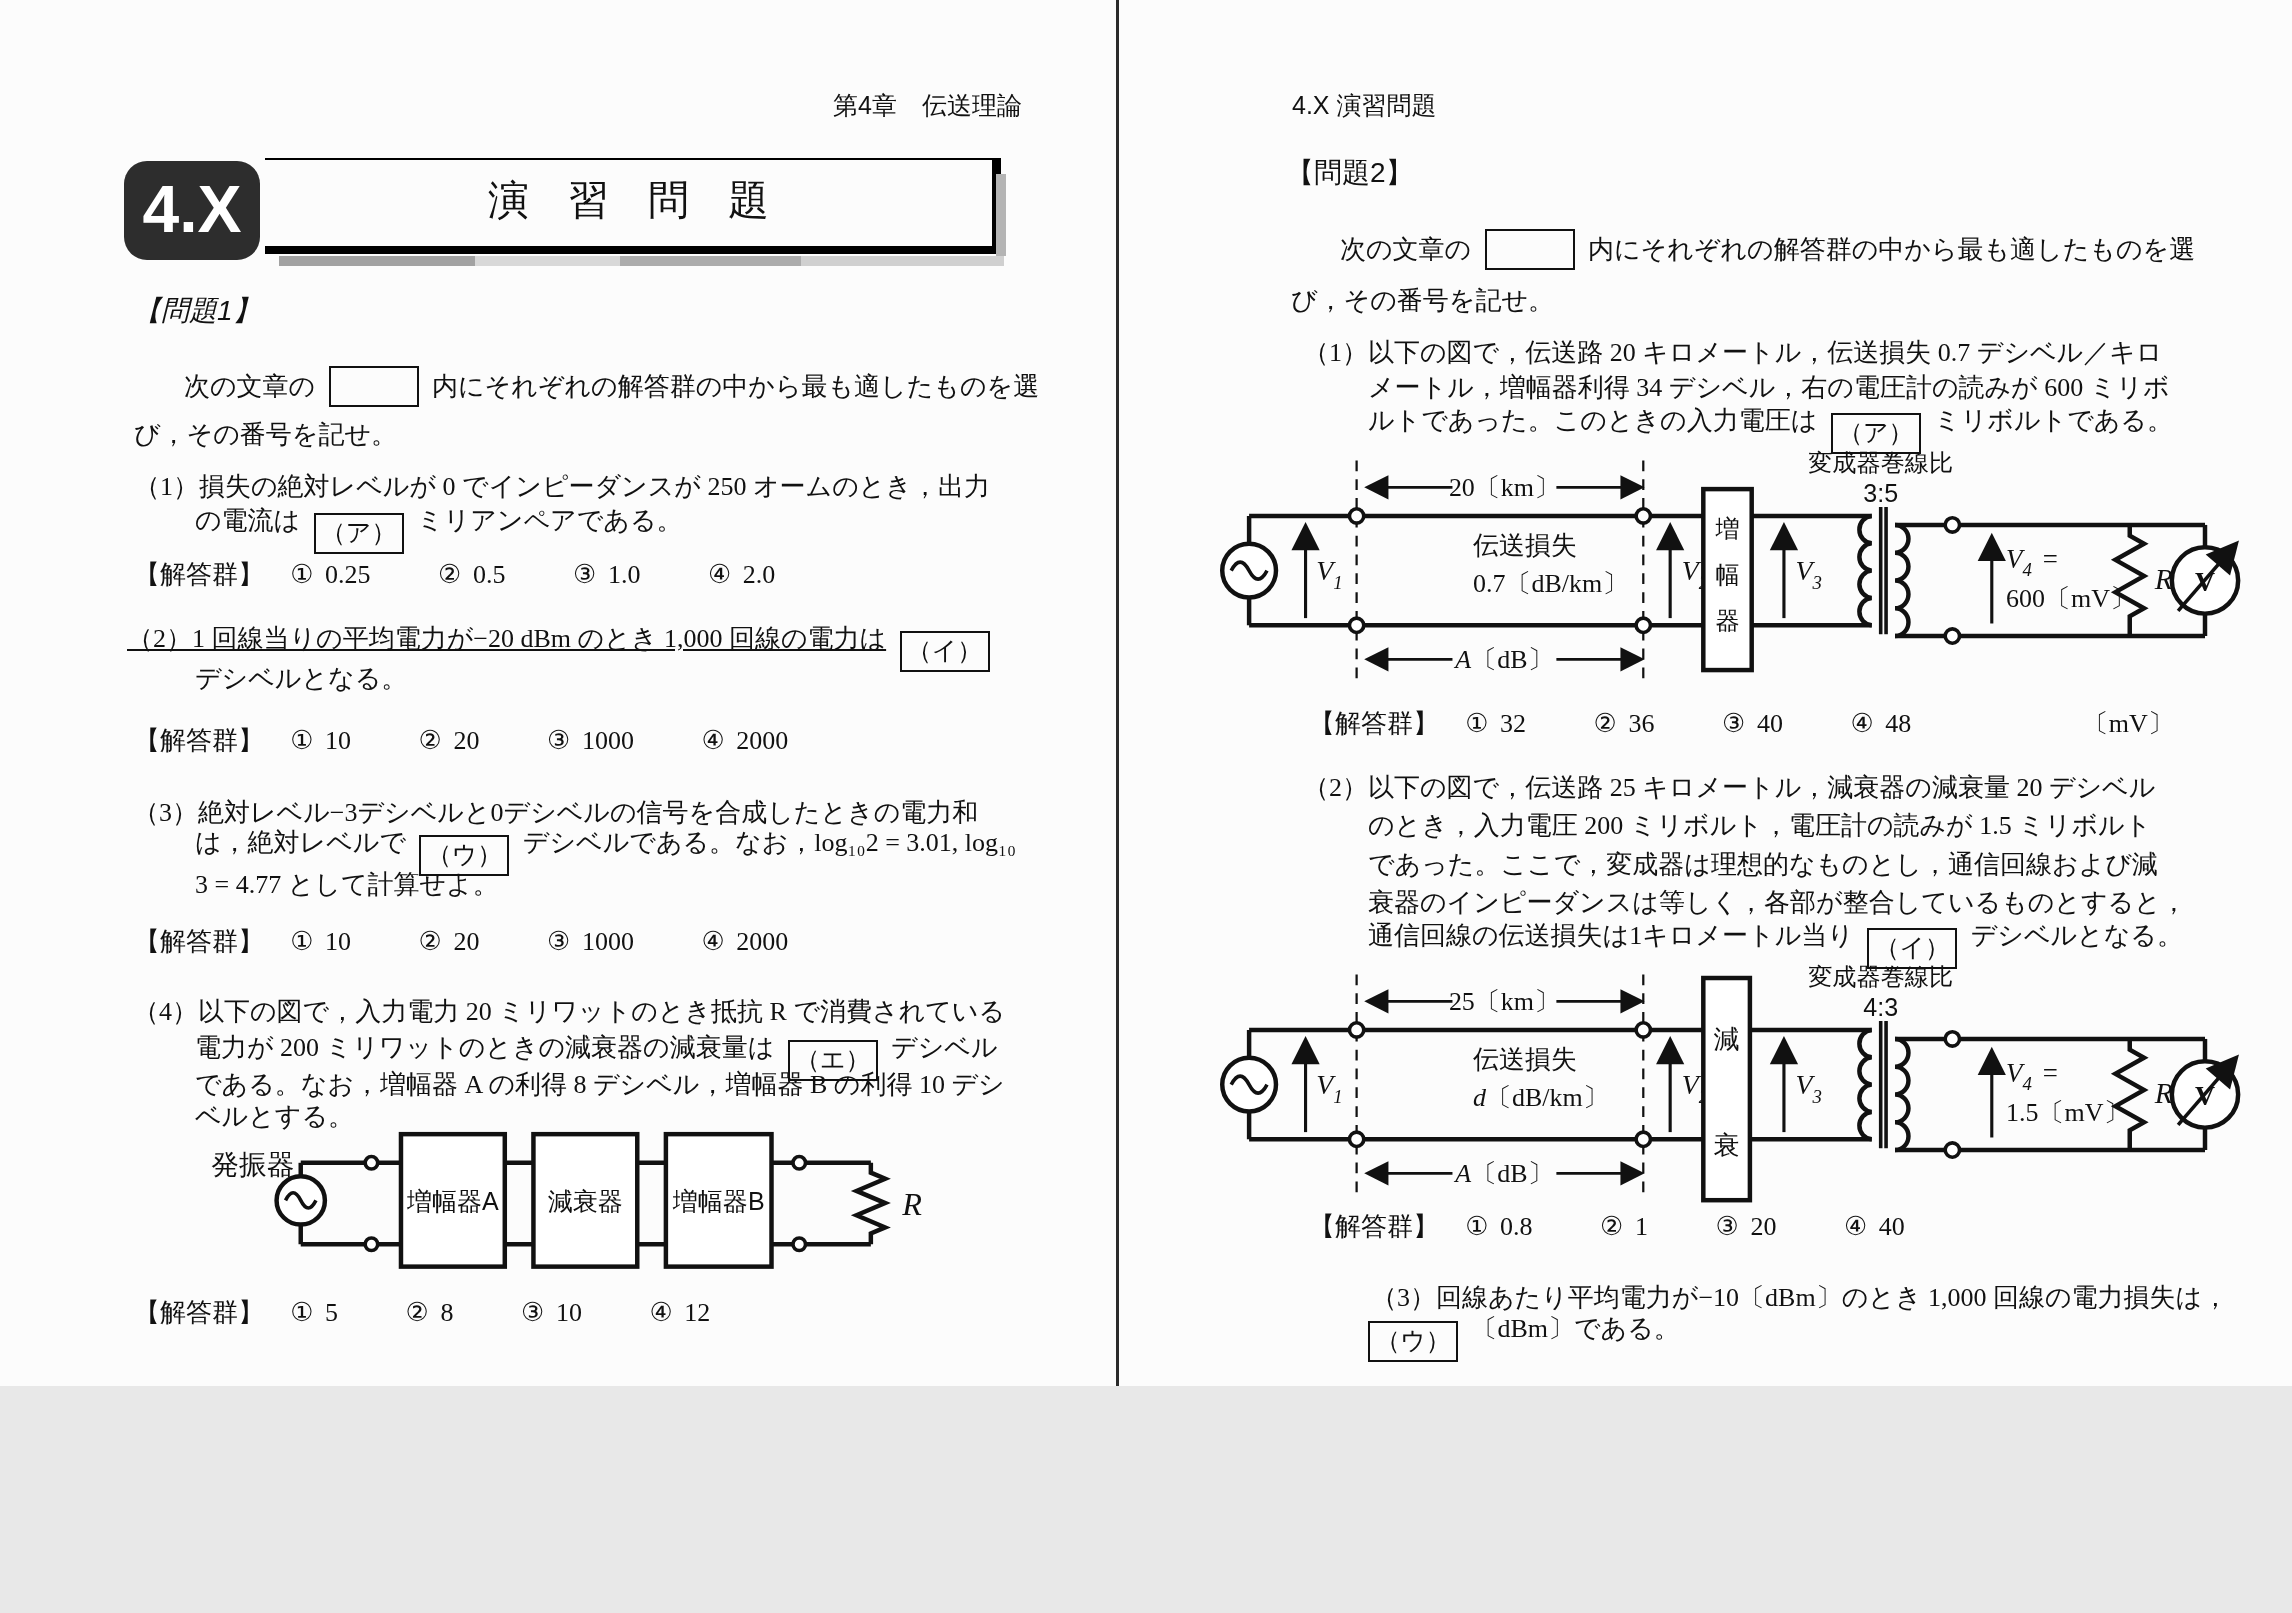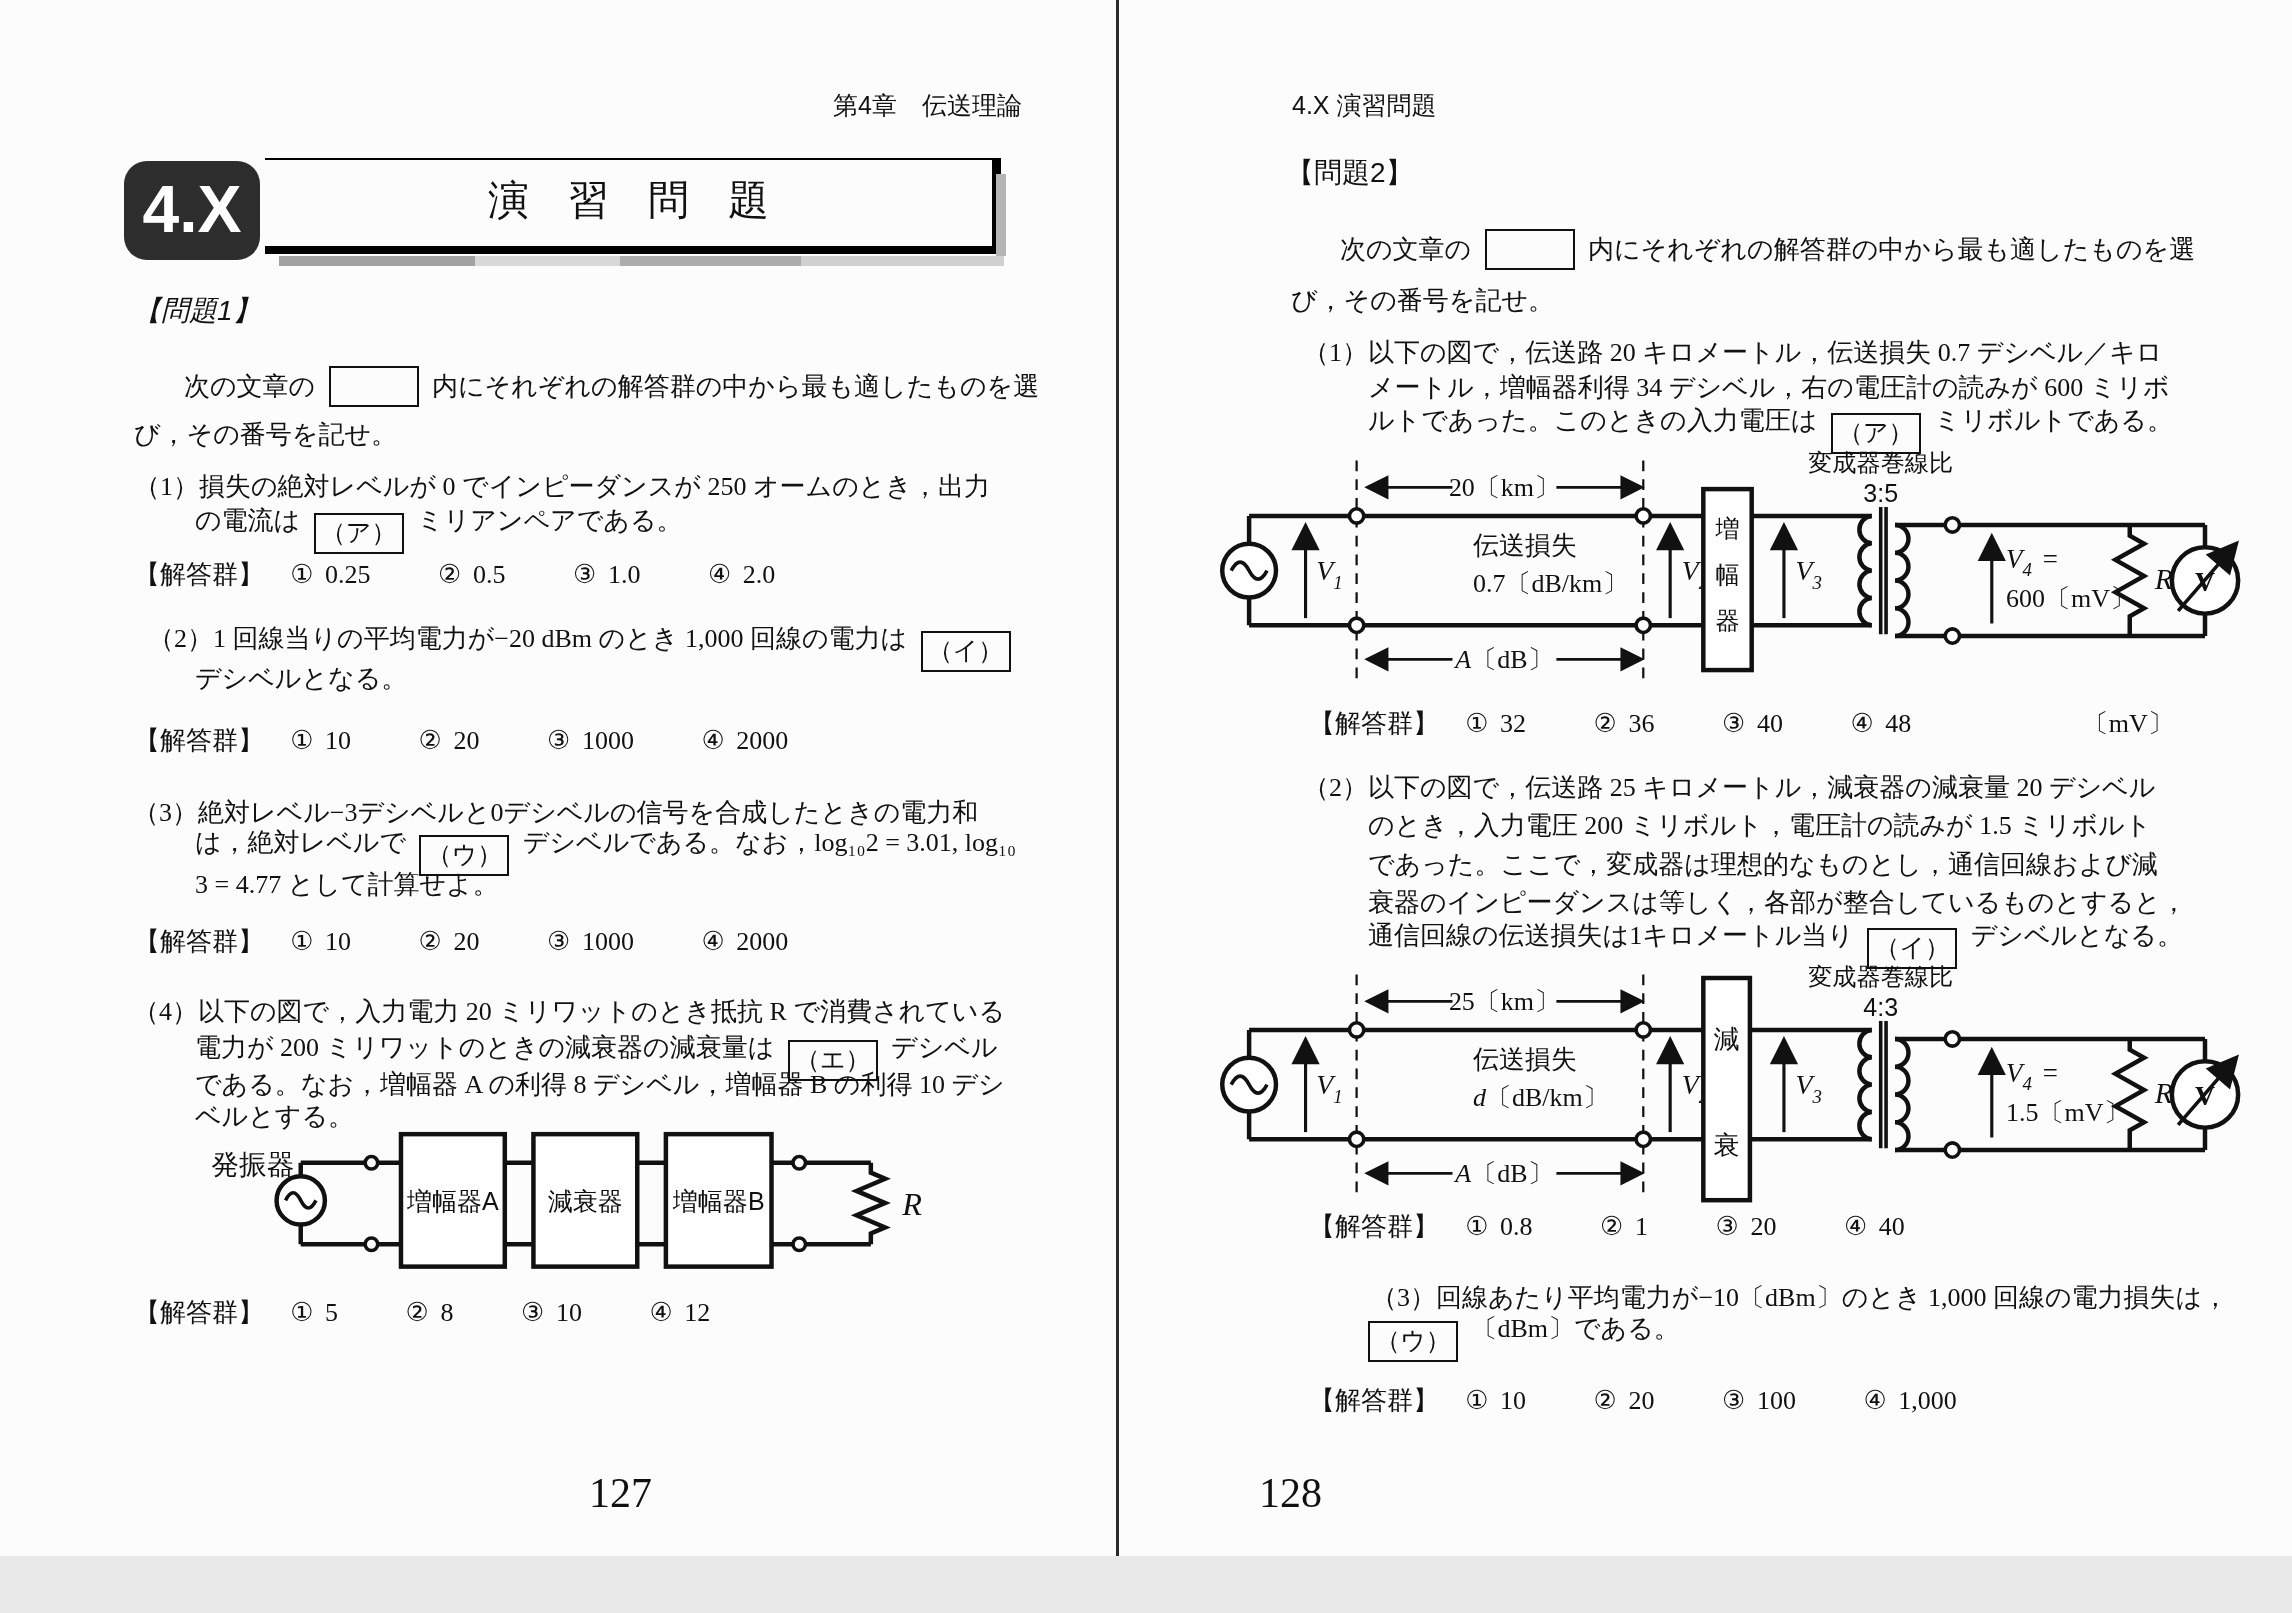--- a/index.html
+++ b/index.html
@@ -1,16 +1,16 @@
 <!DOCTYPE html>
 <html style="font-size:14.3px"><head>
 <meta charset="utf-8">
 <style>
   html,body{margin:0;padding:0;background:#e8e8e8;}
-  .canvas{position:relative;width:2293px;height:1556px;background:#fcfcfc;overflow:hidden;color:#111;}
+  .canvas{position:relative;width:2293px;height:1386px;background:#fcfcfc;overflow:hidden;color:#111;}
 
   .divider{position:absolute;left:1116px;top:0;width:2.7px;height:1614px;background:#2a2a2a;}
   .bottom-edge{position:absolute;left:0;top:1605px;width:2293px;height:9px;
     background:linear-gradient(90deg,#5c5c5c 0 38%,#8a8a8a 38% 55%,#4f4f4f 55% 100%);}
 
   .rh{position:absolute;font-family:"Liberation Sans","DejaVu Sans",sans-serif;
       font-size:25px;line-height:30px;color:#111;white-space:nowrap;}
 
   .chapter-badge{position:absolute;left:124px;top:161px;width:136px;height:99px;
       background:#2d2d2d;border-radius:23px;color:#fff;text-align:center;
@@ -85,21 +85,21 @@
       <span>の電流は</span><span class="blank">（ア）</span><span>ミリアンペアである。</span>
     </div>
     <div class="answers" style="left:134px;top:555px;">
       <span class="ans-label">【解答群】</span>
       <span class="ans-item"><span class="mark">①</span><span>0.25</span></span>
       <span class="ans-item"><span class="mark">②</span><span>0.5</span></span>
       <span class="ans-item"><span class="mark">③</span><span>1.0</span></span>
       <span class="ans-item"><span class="mark">④</span><span>2.0</span></span>
     </div>
 
-    <div class="line" style="left:148px;top:616px;">
+    <div class="line" style="left:127px;top:616px;text-decoration:underline;">
       <span>（2）1 回線当りの平均電力が−20 dBm のとき 1,000 回線の電力は</span><span class="blank">（イ）</span>
     </div>
     <div class="line" style="left:195px;top:656px;">
       <span>デシベルとなる。</span>
     </div>
     <div class="answers" style="left:134px;top:721px;">
       <span class="ans-label">【解答群】</span>
       <span class="ans-item"><span class="mark">①</span><span>10</span></span>
       <span class="ans-item"><span class="mark">②</span><span>20</span></span>
       <span class="ans-item"><span class="mark">③</span><span>1000</span></span>

